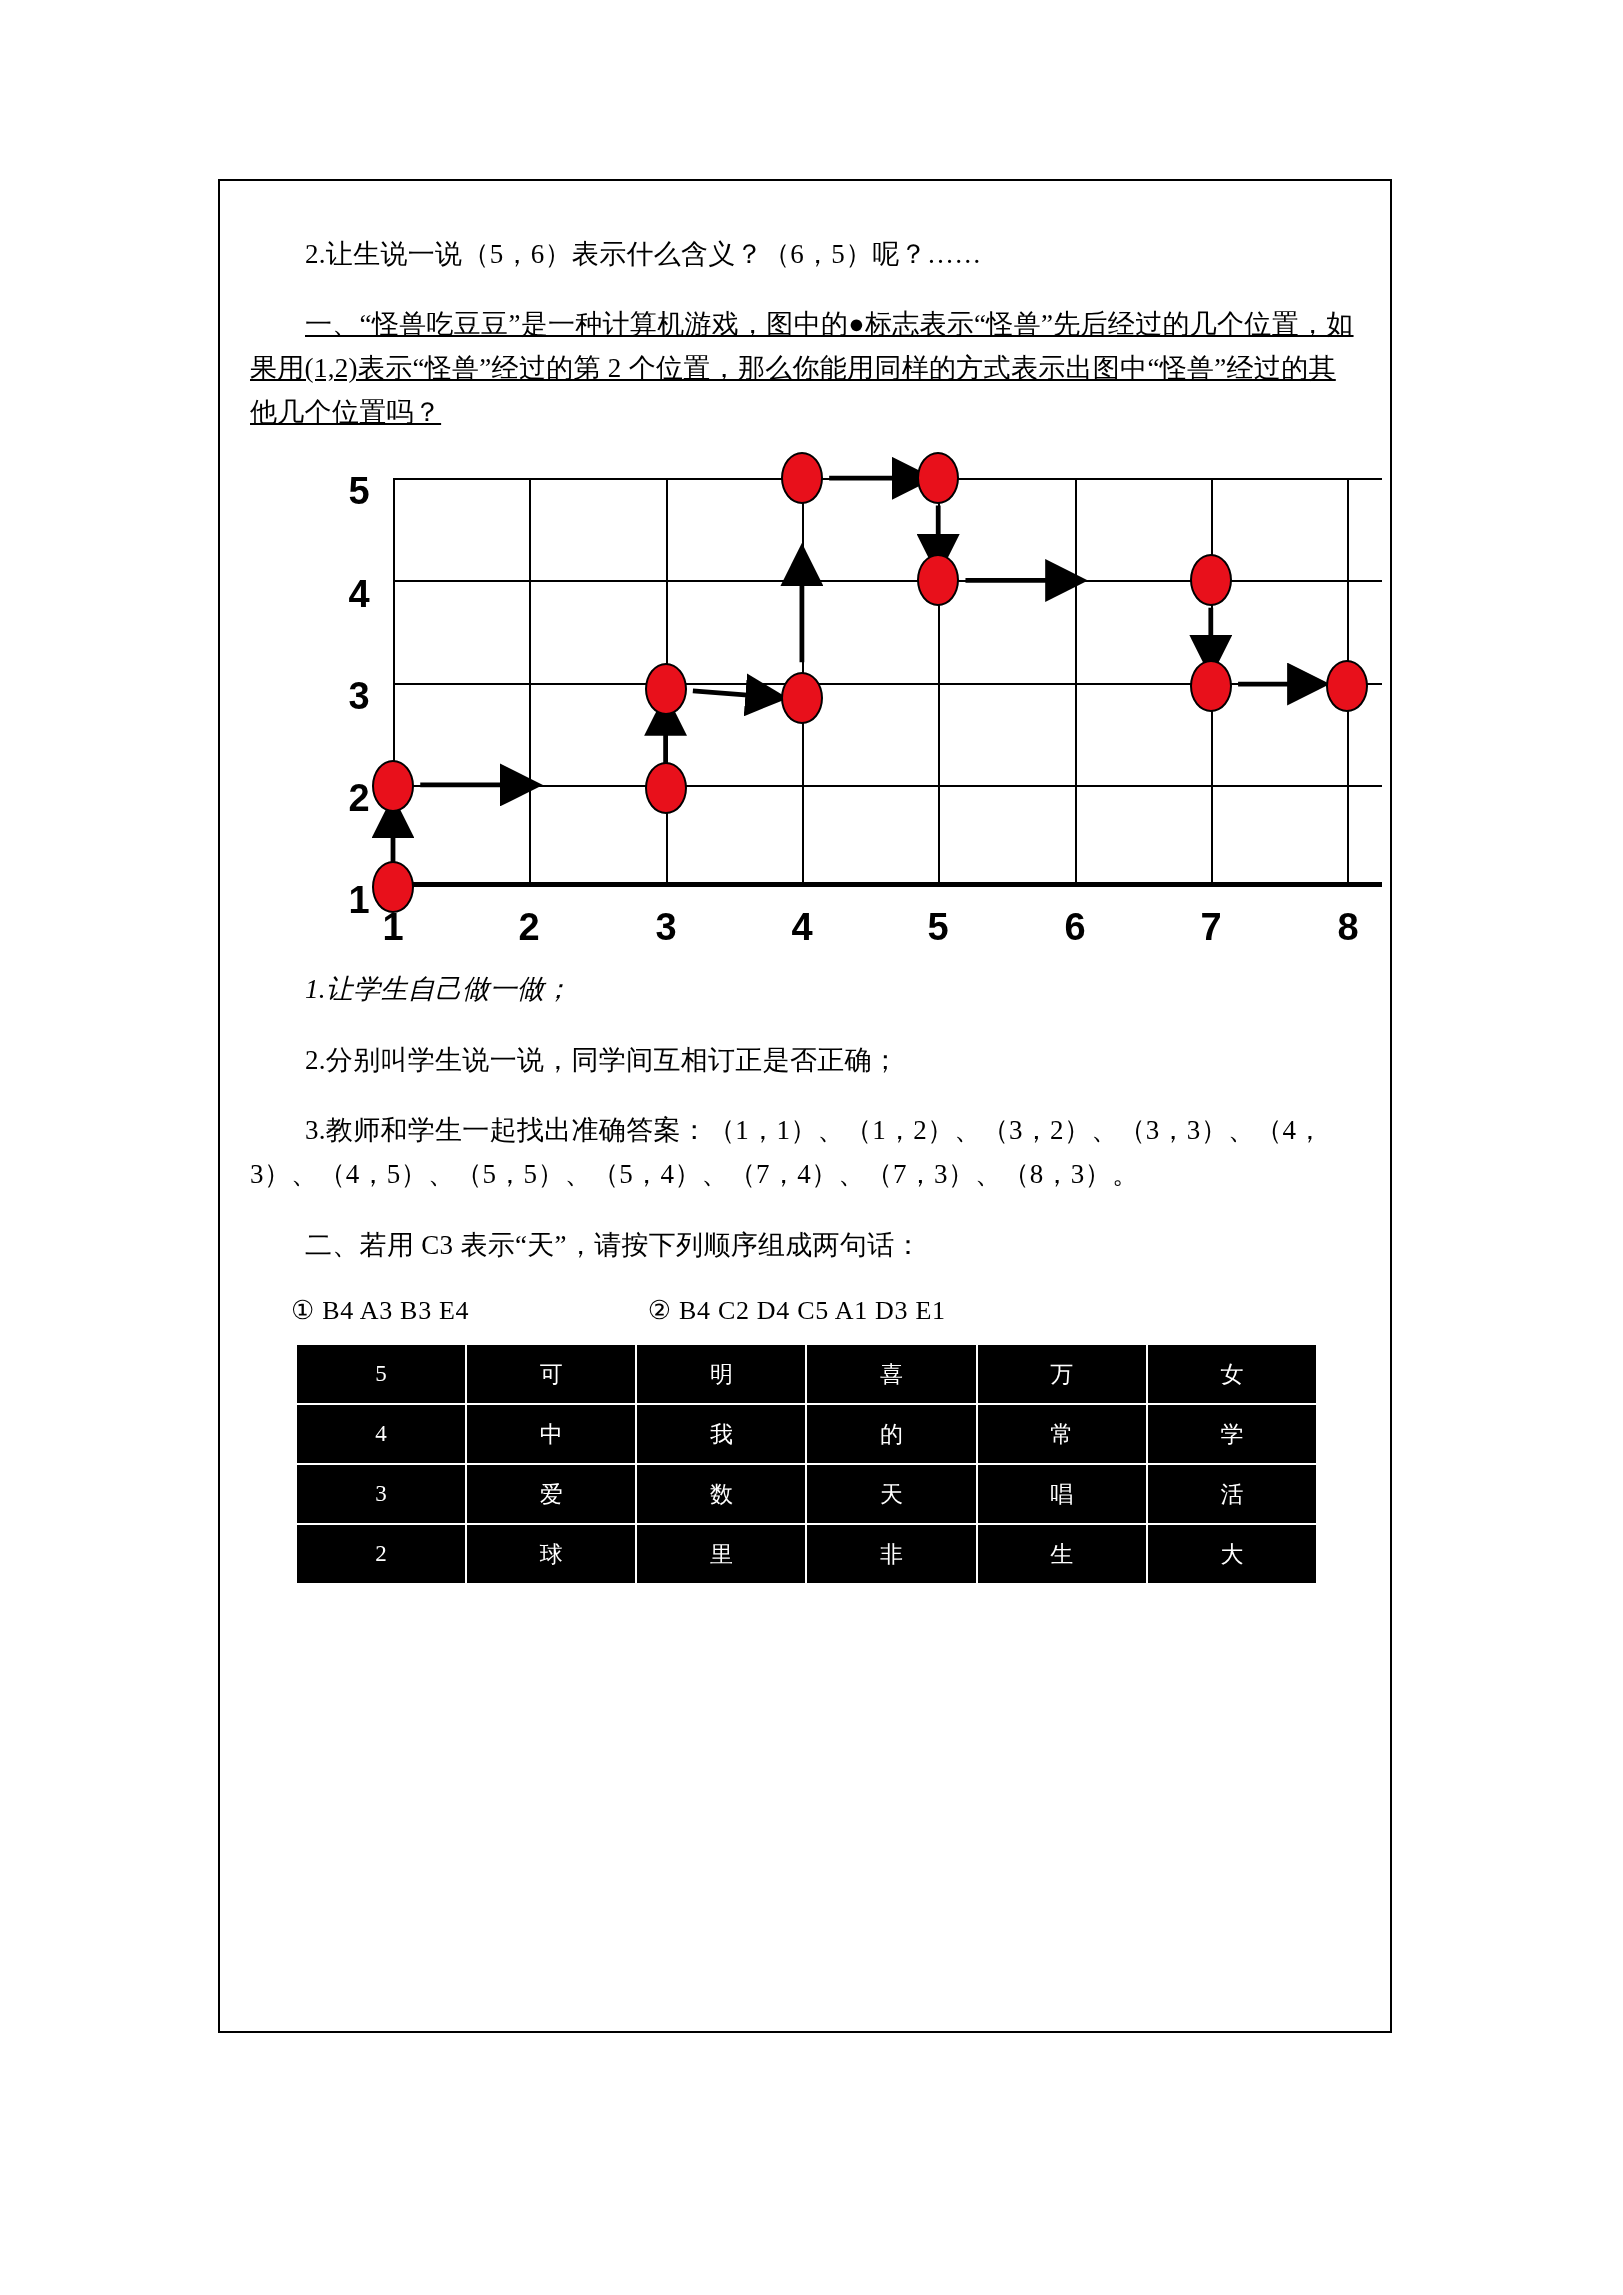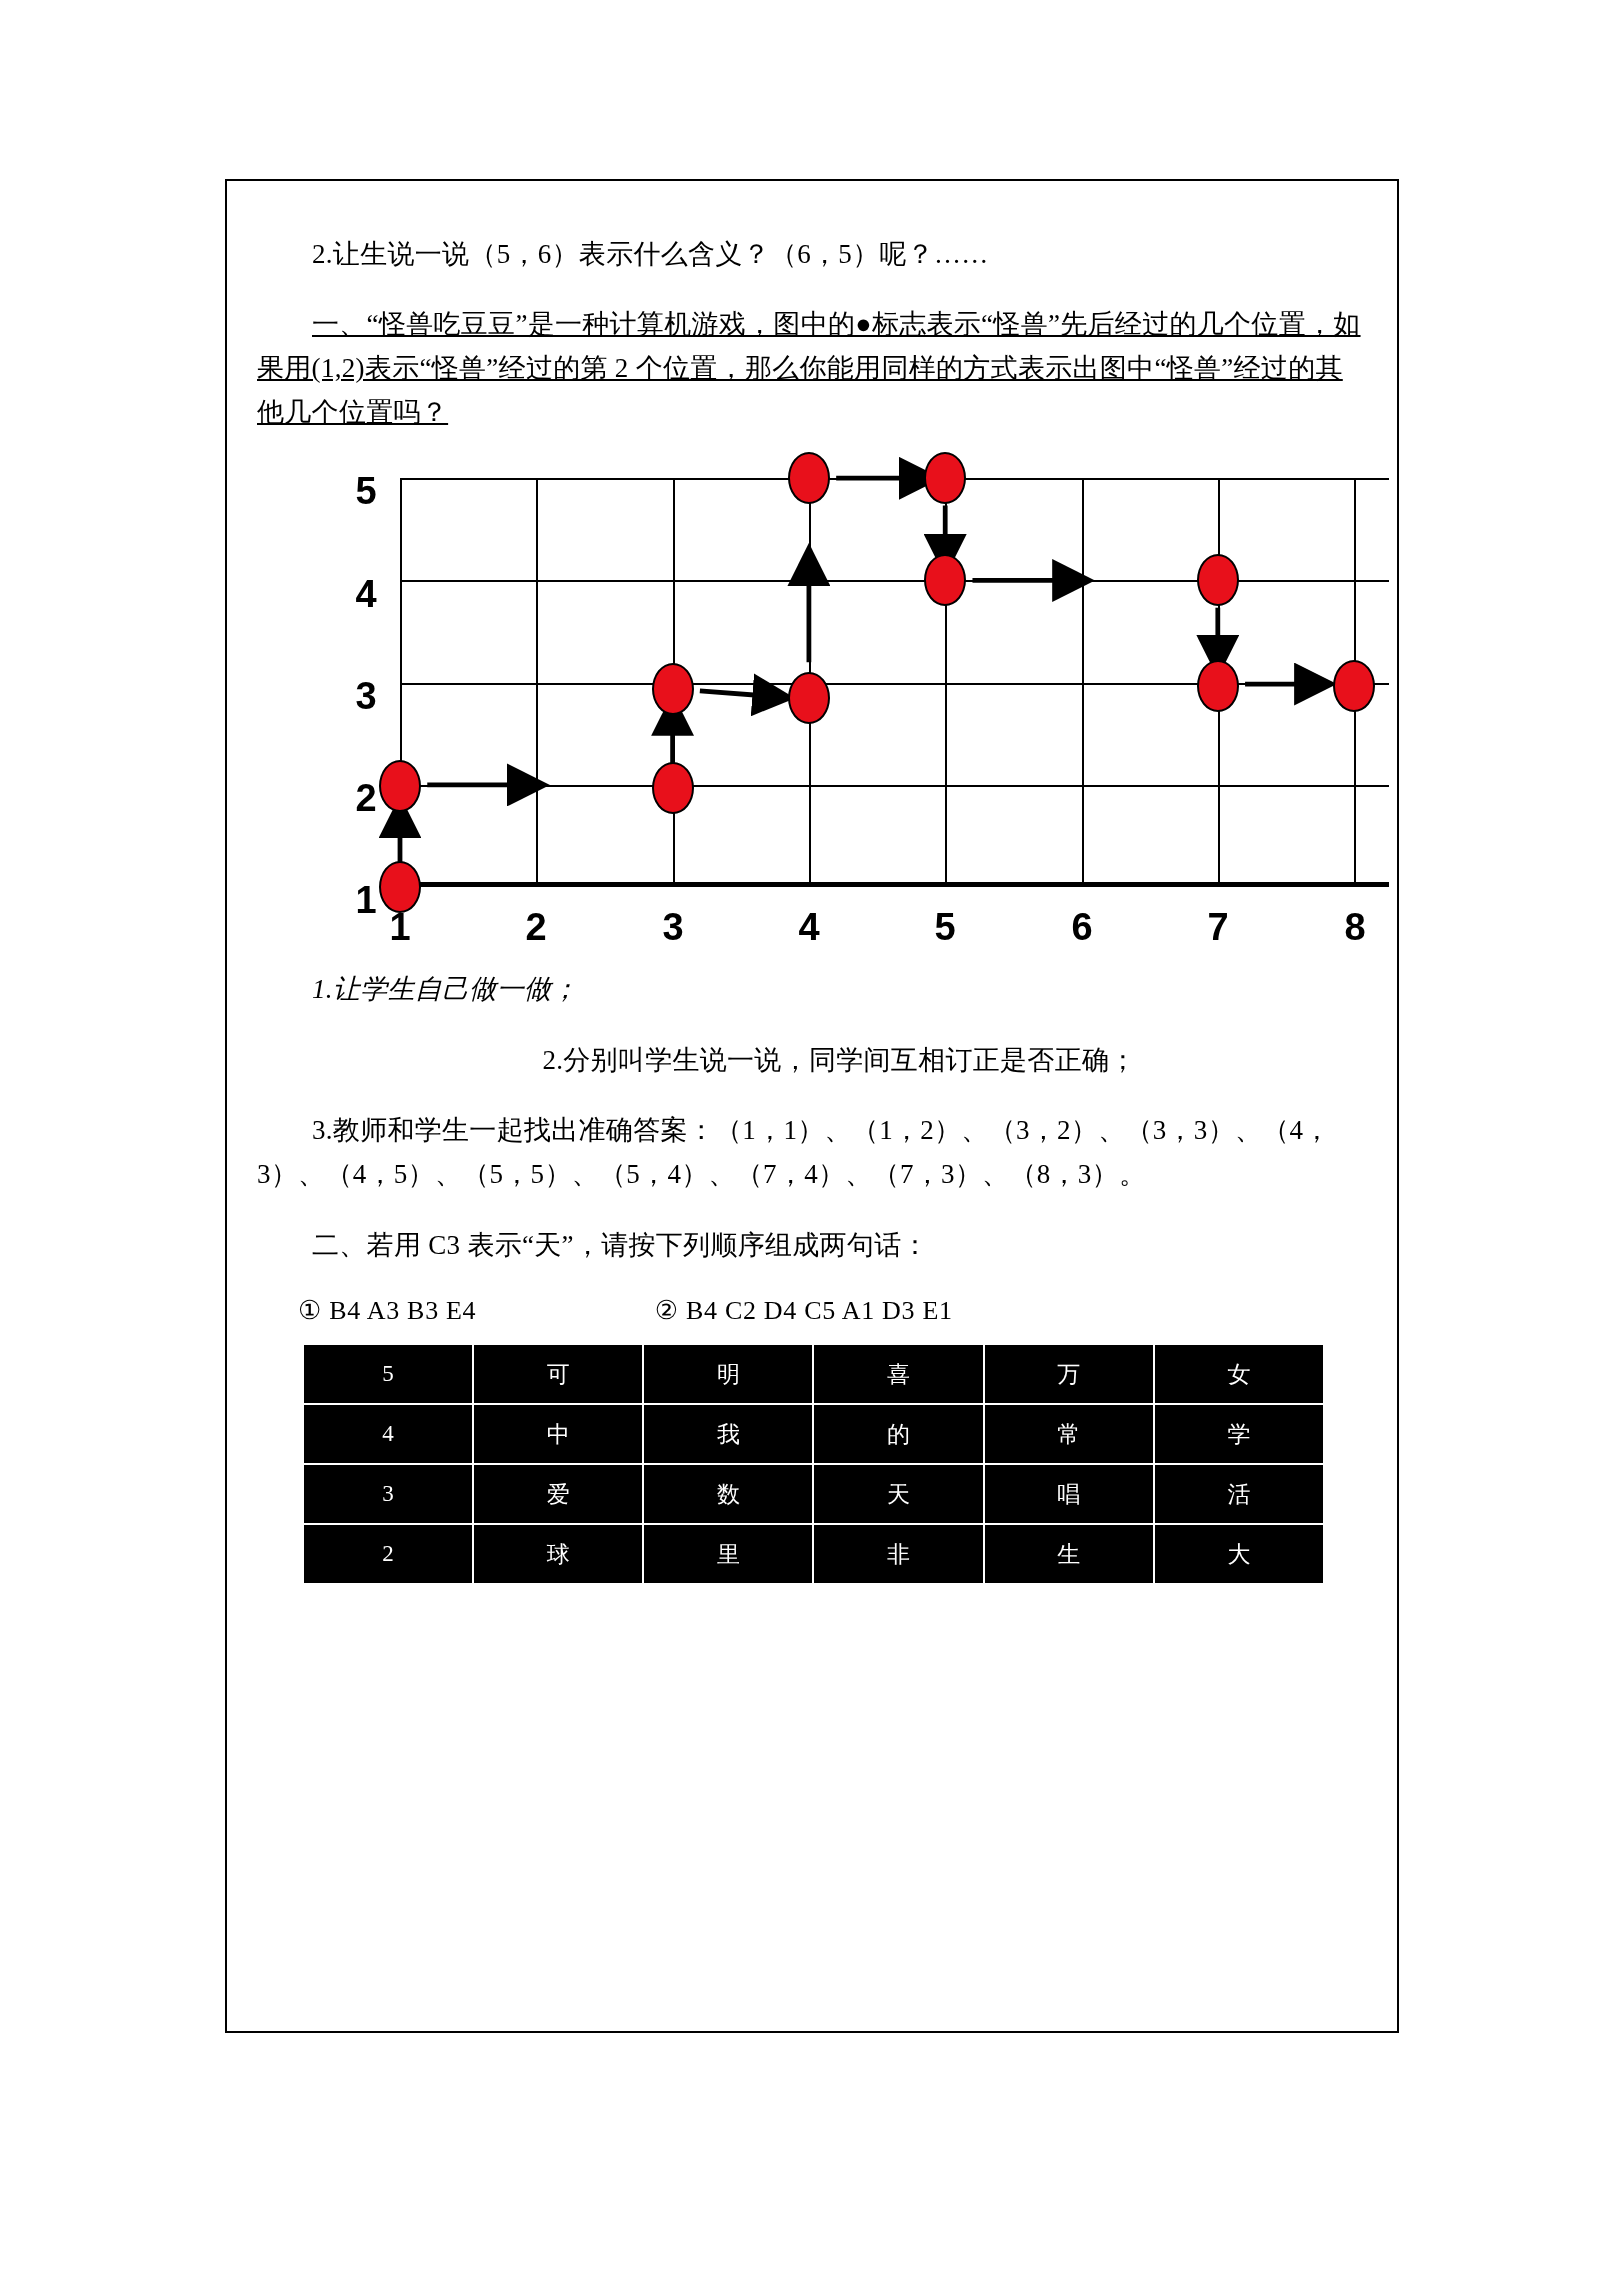--- a/index.html
+++ b/index.html
@@ -9,21 +9,21 @@
   }
   body {
     width: 1623px;
     height: 2295px;
     font-family: "Liberation Serif", serif;
     color: #000000;
     position: relative;
   }
   .page {
     position: absolute;
-    left: 225px;
+    left: 218px;
     top: 179px;
     width: 1174px;
     height: 1854px;
     border: 2.7px solid #000000;
     box-sizing: border-box;
     background: #ffffff;
     overflow: hidden;
   }
   .inner {
     padding: 24.5px 30px 0 30px;
@@ -226,21 +226,21 @@
       <div class="xlabel" style="left:245px;  top:442px;">2</div>
       <div class="xlabel" style="left:382px;  top:442px;">3</div>
       <div class="xlabel" style="left:518px;  top:442px;">4</div>
       <div class="xlabel" style="left:654px;  top:442px;">5</div>
       <div class="xlabel" style="left:791px; top:442px;">6</div>
       <div class="xlabel" style="left:927px; top:442px;">7</div>
       <div class="xlabel" style="left:1064px; top:442px;">8</div>
     </div>
 
     <p class="line indent2" style="margin-top:5.5px;font-style:italic;">1.让学生自己做一做；</p>
-    <p class="line indent2" style="margin-top:15px;text-align:center;">2.分别叫学生说一说，同学间互相订正是否正确；</p>
+    <p class="line indent2" style="margin-top:15px;">2.分别叫学生说一说，同学间互相订正是否正确；</p>
     <p class="line indent2" style="margin-top:15px;">3.教师和学生一起找出准确答案：（1，1）、（1，2）、（3，2）、（3，3）、（4，3）、（4，5）、（5，5）、（5，4）、（7，4）、（7，3）、（8，3）。</p>
     <p class="line indent2" style="margin-top:26px;">二、若用 C3 表示“天”，请按下列顺序组成两句话：</p>
 
     <div class="choice-row">
       <span>① B4 A3 B3 E4</span>
       <span class="choice-gap"></span>
       <span>② B4 C2 D4  C5 A1 D3 E1</span>
     </div>
 
     <table class="wordtable">

